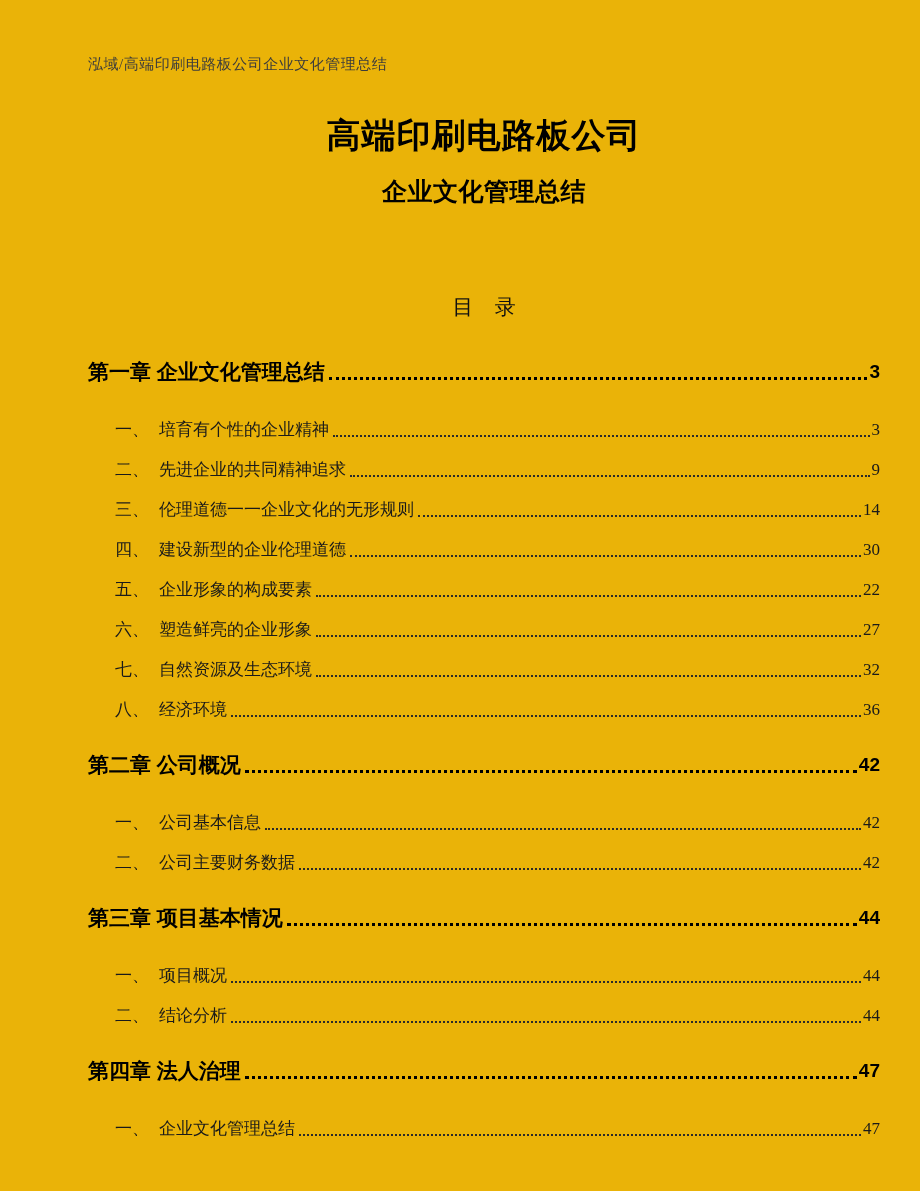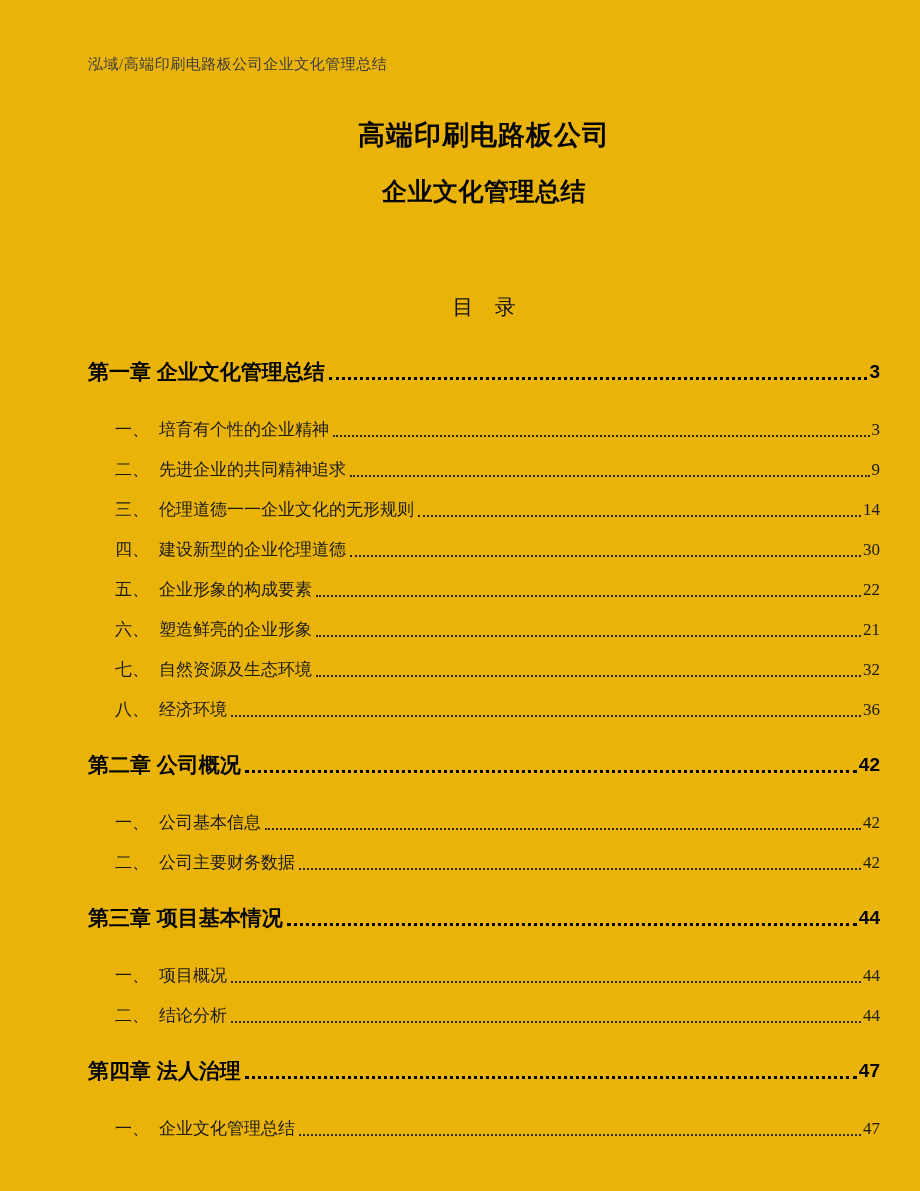--- a/index.html
+++ b/index.html
@@ -21,21 +21,21 @@
   .doc-header {
     font-family: "Liberation Serif", serif;
     font-size: 15px;
     line-height: 18px;
     color: #3c3c3c;
     letter-spacing: 0.5px;
   }
   .title-line1 {
     margin-top: 44px;
     text-align: center;
-    font-size: 27px;
+    font-size: 34px;
     line-height: 36px;
     font-weight: 700;
     color: #000000;
     letter-spacing: 1px;
   }
   .title-line2 {
     margin-top: 22px;
     text-align: center;
     font-size: 25px;
     line-height: 33px;
@@ -160,21 +160,21 @@
       <div class="trow item">
         <span class="num">五、</span>
         <span class="label">企业形象的构成要素</span>
         <span class="leader"></span>
         <span class="pnum">22</span>
       </div>
       <div class="trow item">
         <span class="num">六、</span>
         <span class="label">塑造鲜亮的企业形象</span>
         <span class="leader"></span>
-        <span class="pnum">21</span>
+        <span class="pnum">27</span>
       </div>
       <div class="trow item">
         <span class="num">七、</span>
         <span class="label">自然资源及生态环境</span>
         <span class="leader"></span>
         <span class="pnum">32</span>
       </div>
       <div class="trow item">
         <span class="num">八、</span>
         <span class="label">经济环境</span>

